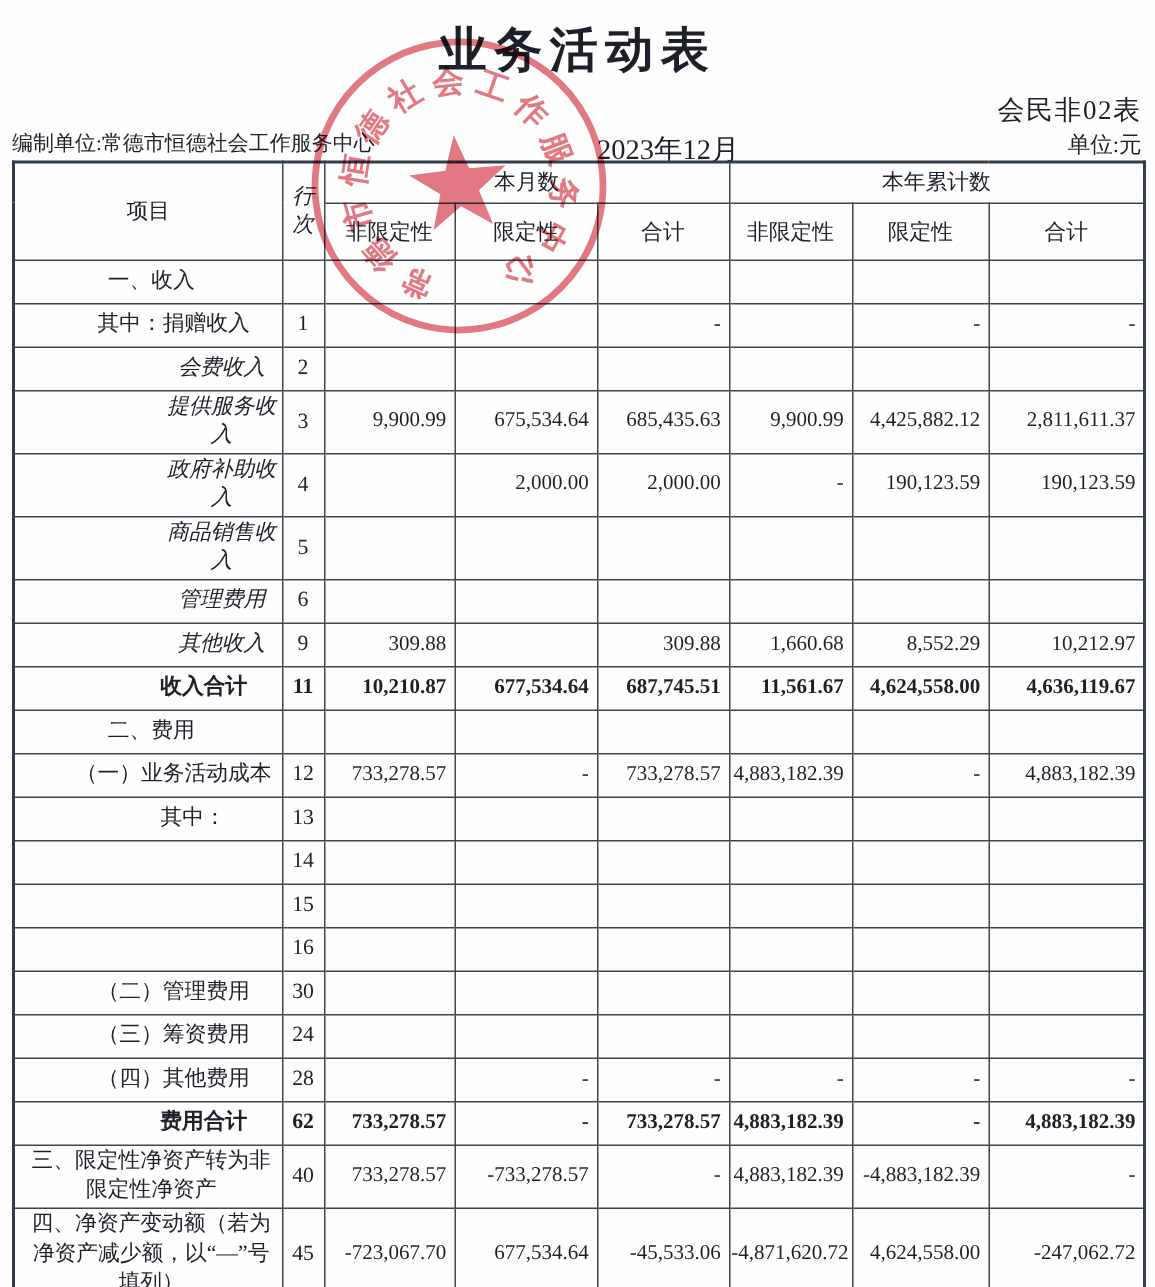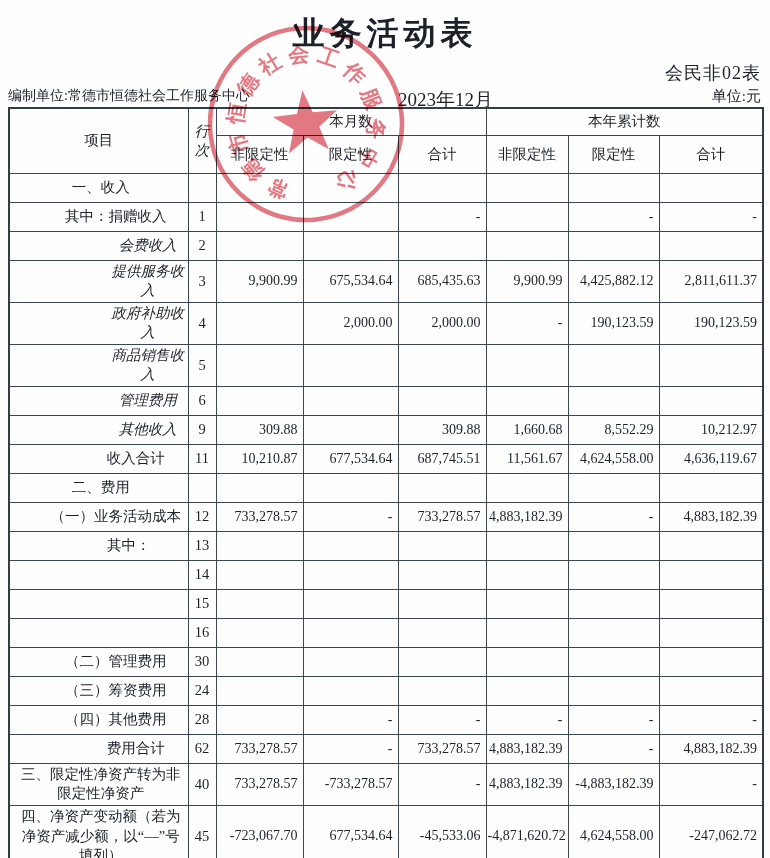--- a/index.html
+++ b/index.html
@@ -53,21 +53,21 @@
   th.lineno-h{
     word-break:break-all;line-height:1.3;padding:0 7px;font-style:italic;
   }
   .statement tbody tr{height:29px;}
   td.label{
     font-size:14.5px;text-align:center;line-height:1.35;
     padding-top:1px;padding-bottom:1px;padding-right:2px;
   }
   td.lineno{font-size:14.5px;text-align:center;padding:0 2px;}
   td.num{font-size:14px;text-align:right;padding-right:5px;padding-left:1px;}
-  tr.bold td{font-weight:normal;}
+  tr.bold td{font-weight:bold;}
   .ind-0{padding-left:6px;}
   .ind-1{padding-left:36px;}
   .ind-2{padding-left:36px;}
   .ind-3{padding-left:100px;font-style:italic;}
   .ind-4{padding-left:76px;}
   .ind-5{padding-left:62px;}
 
   .seal{
     position:absolute;left:204px;top:22px;
     width:204px;height:204px;

